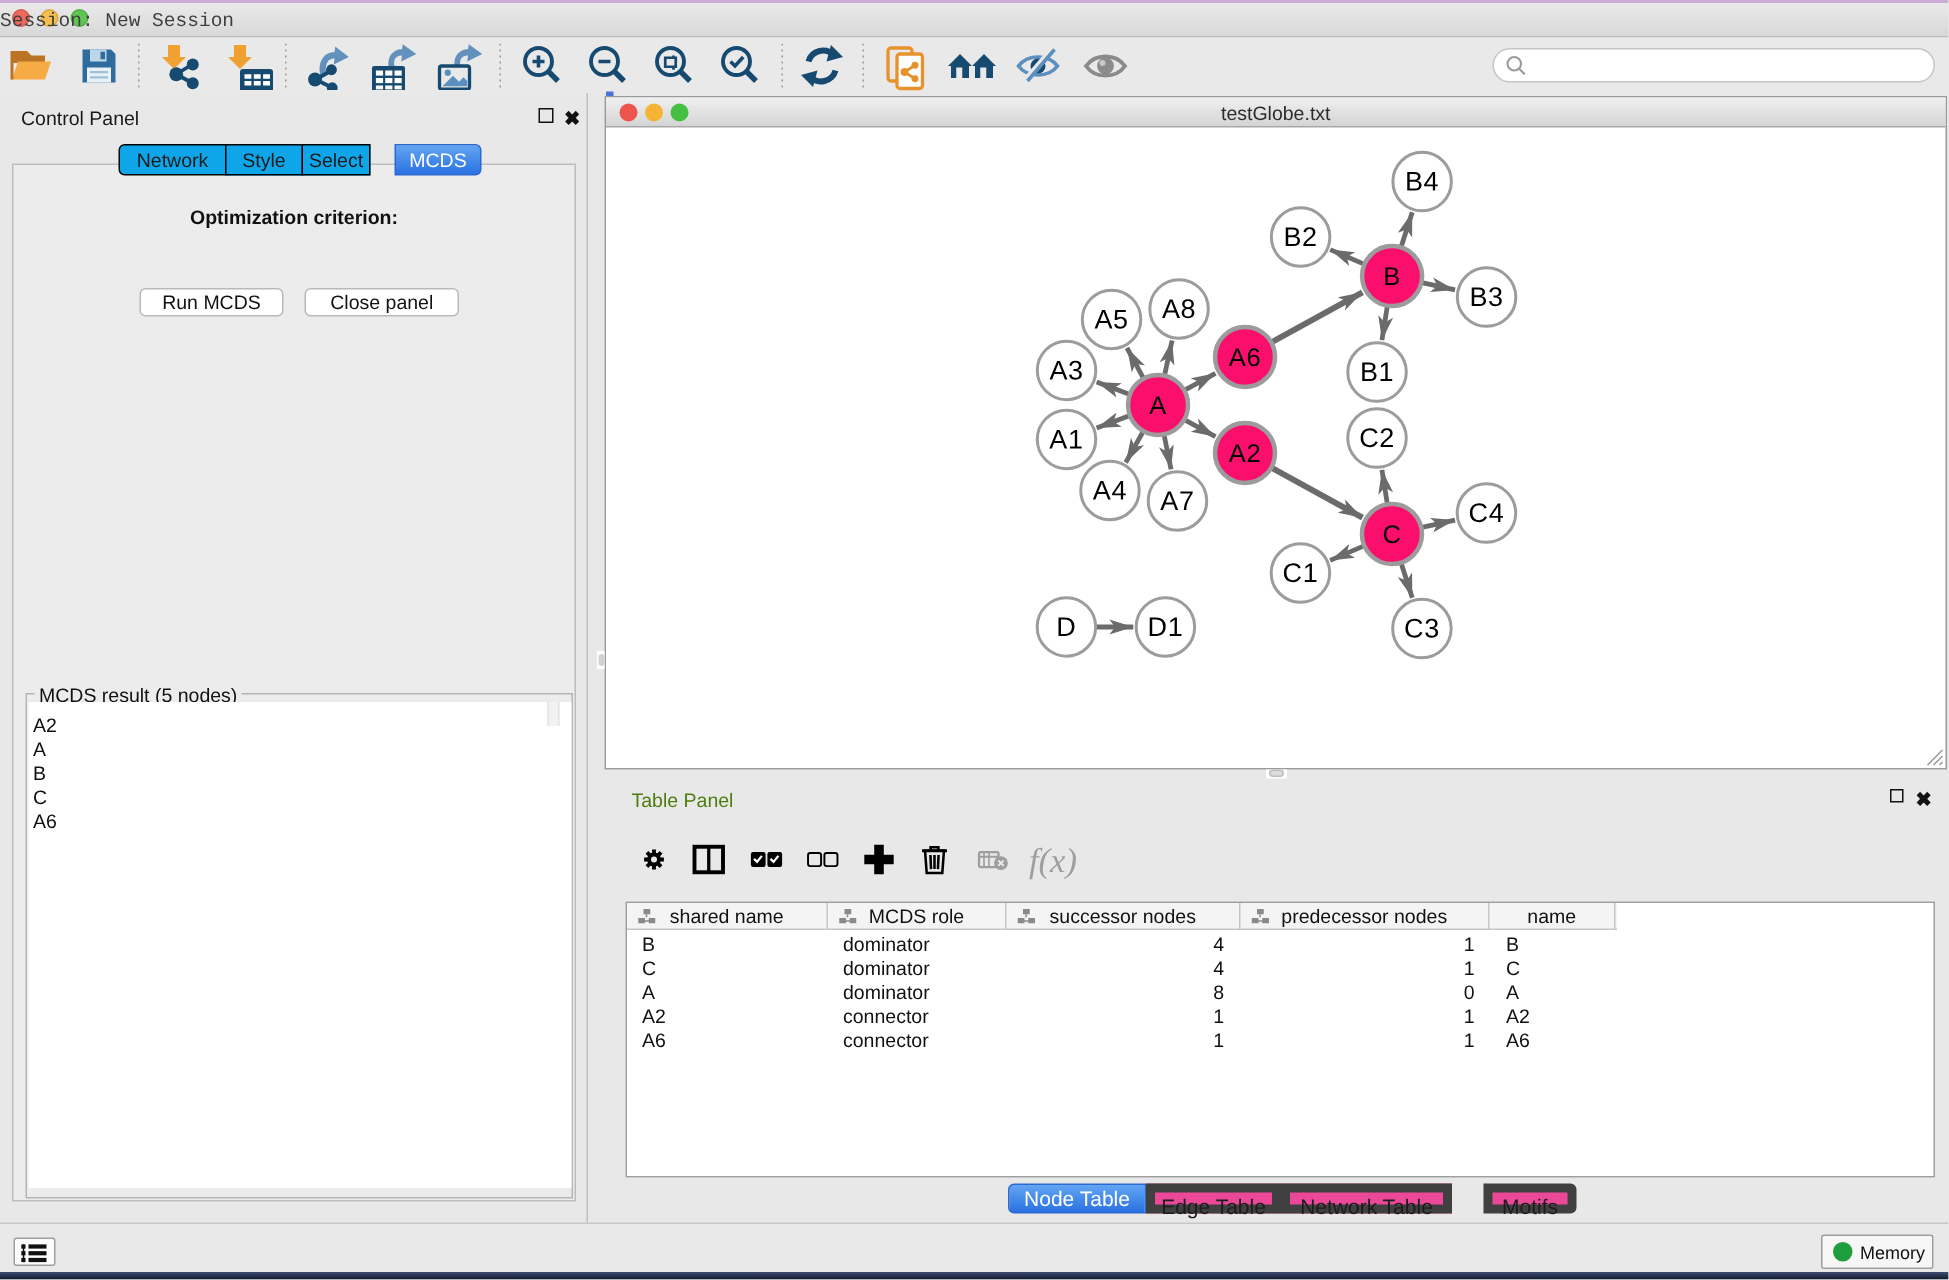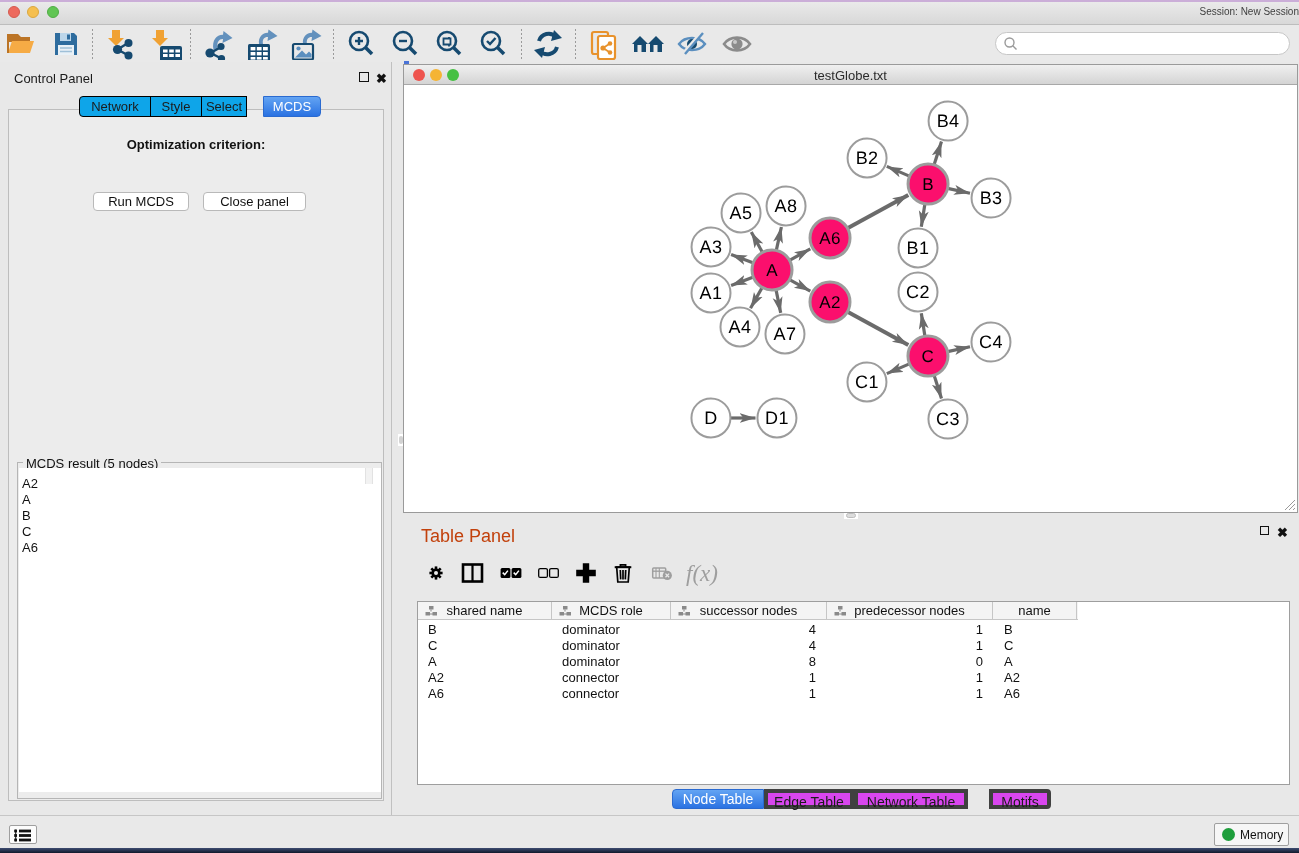--- a/index.html
+++ b/index.html
@@ -7,21 +7,21 @@
 body { font-family:"Liberation Sans", sans-serif; background:#e8e8e8; position:relative; }
 .abs { position:absolute; }
 
 #topline { left:0; top:0; width:1299px; height:2px; background:#cbaed8; }
 #titlebar { left:0; top:2px; width:1299px; height:23px;
   background:linear-gradient(#eaeaea,#d8d8d8); border-bottom:1px solid #bdbdbd; }
 .tl { position:absolute; width:12px; height:12px; border-radius:50%; top:4px; }
 #titlebar .t1 { left:8px;  background:#ed6a5e; border:0.5px solid #d45b50; }
 #titlebar .t2 { left:27px; background:#f5bf4f; border:0.5px solid #dba73e; }
 #titlebar .t3 { left:47px; background:#61c554; border:0.5px solid #50ad45; }
-#apptitle { width:100%; text-align:right; top:4px; font-size:10px; color:#3f3f3f; }
+#apptitle { width:100%; text-align:left; top:4px; font-size:13px; color:#3f3f3f;font-family:Liberation Mono, monospace; }
 
 #toolbar { left:0; top:25px; width:1299px; height:37px; background:#e9e9e9; }
 .sep { position:absolute; top:4px; height:30px; width:1px;
   background-image:linear-gradient(#9a9a9a 40%, transparent 40%);
   background-size:1px 4px; }
 .ticon { position:absolute; top:3px; }
 #search { left:995px; top:7px; width:295px; height:23px; background:#fff;
   border:1px solid #c6c6c6; border-radius:12px; }
 
 #cpanel { left:0; top:62px; width:392px; height:753px; background:#e8e8e8; border-right:1px solid #c0c0c0;}
@@ -53,30 +53,30 @@
 #navystrip { left:0; top:848px; width:1299px; height:5px; background:linear-gradient(#3e4d72,#10182a); }
 
 #netwin { left:403px; top:64px; width:895px; height:449px; background:#fff; border:1px solid #9a9a9a; }
 #nettitle { left:0; top:0; width:100%; height:20px; background:linear-gradient(#f0f0f0,#d4d4d4); border-bottom:1px solid #a8a8a8; }
 #nettitle .t1 { left:9px; top:4px; background:#ee544e; }
 #nettitle .t2 { left:26px; top:4px; background:#f5b434; }
 #nettitle .t3 { left:43px; top:4px; background:#46c043; }
 #nettitle .ttl { width:100%; text-align:center; top:3px; font-size:13px; color:#2b2b2b; }
 
 #tpanel { left:403px; top:521px; width:896px; height:298px; }
-#tptitle { left:18px; top:5px; font-size:18px; color:#c2410c; }
+#tptitle { left:18px; top:5px; font-size:13px; color:#4d7c0f; }
 #tptoolbar { left:0px; top:35px; height:34px; }
 #ttable { left:14px; top:80px; width:873px; height:184px; background:#fff; border:1px solid #9e9e9e; }
 #thead { left:0; top:0; height:18px; width:660px; background:#f4f4f4; border-bottom:1px solid #c6c6c6; }
 .th { position:absolute; top:0; height:18px; border-right:1px solid #c6c6c6; font-size:13px; color:#111; text-align:center; line-height:17px; }
 .td { position:absolute; font-size:13px; color:#111; height:16px; line-height:16px; }
 .tdr { text-align:right; }
 .sorti { position:absolute; left:7px; top:3px; width:12px; height:12px; }
 #ttabs { left:0; top:268px; width:100%; height:21px; text-align:center; }
-.ttab { position:absolute; top:0; height:20px; background:#d946ef; border:4px solid #404040;
+.ttab { position:absolute; top:0; height:20px; background:#ec4899; border:6px solid #404040;
   font-size:14px; color:#1c1c1c; text-align:center; line-height:19px; }
 .ttabsel { background:linear-gradient(#63a4f3,#2a72e2); color:#fff; border:1px solid #2a6ad0; }
 </style>
 </head>
 <body>
 <div id="topline" class="abs"></div>
 <div id="titlebar" class="abs">
   <div class="tl t1"></div>
     <div class="tl t2"></div>
     <div class="tl t3"></div>

